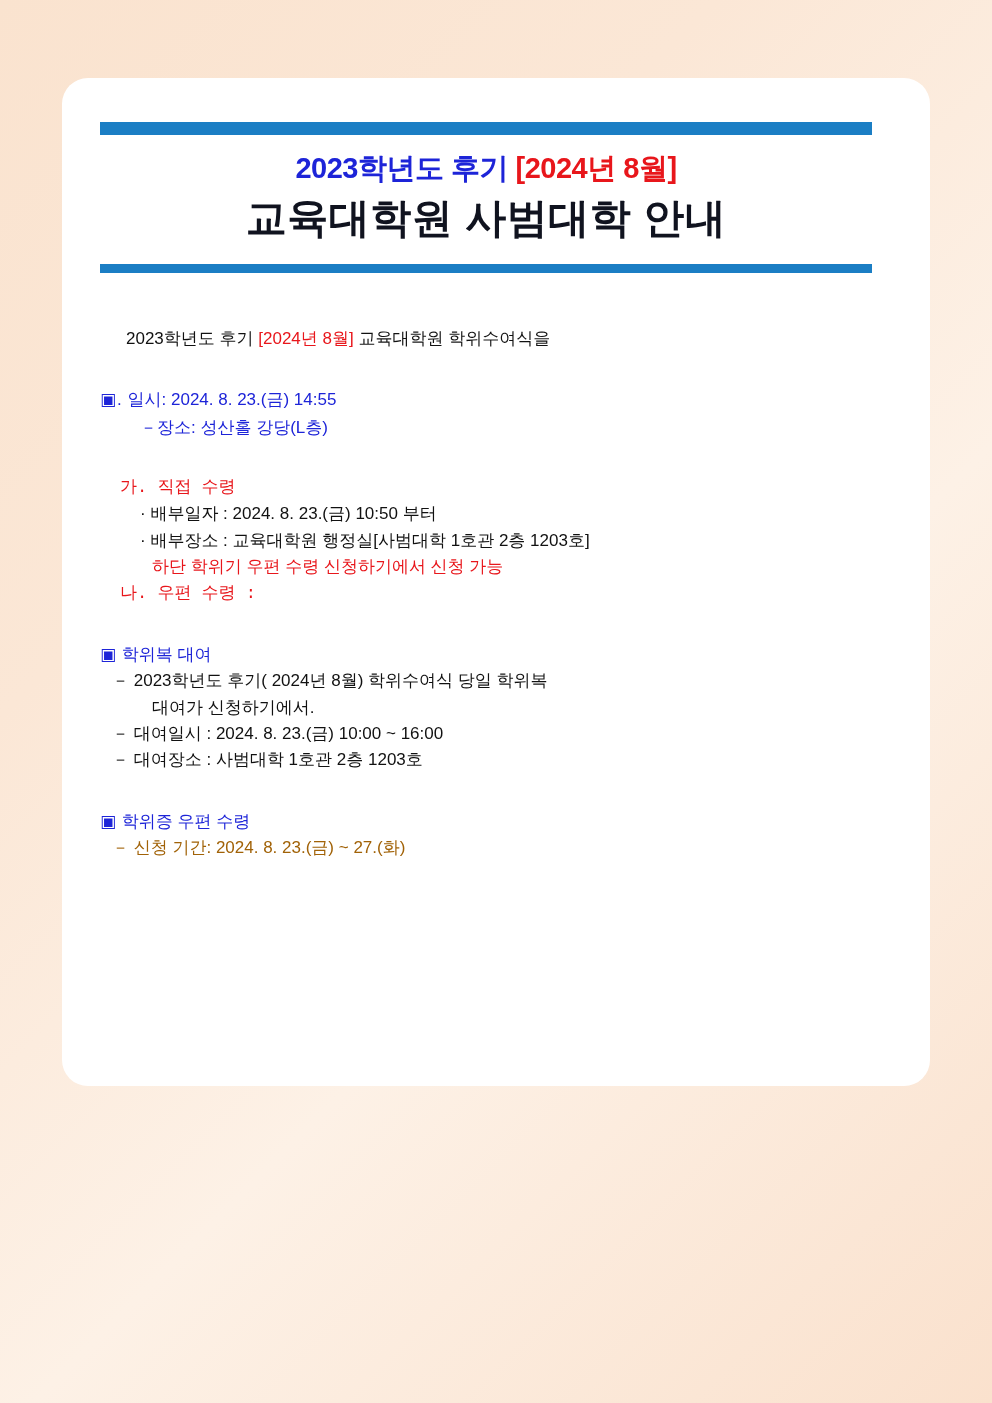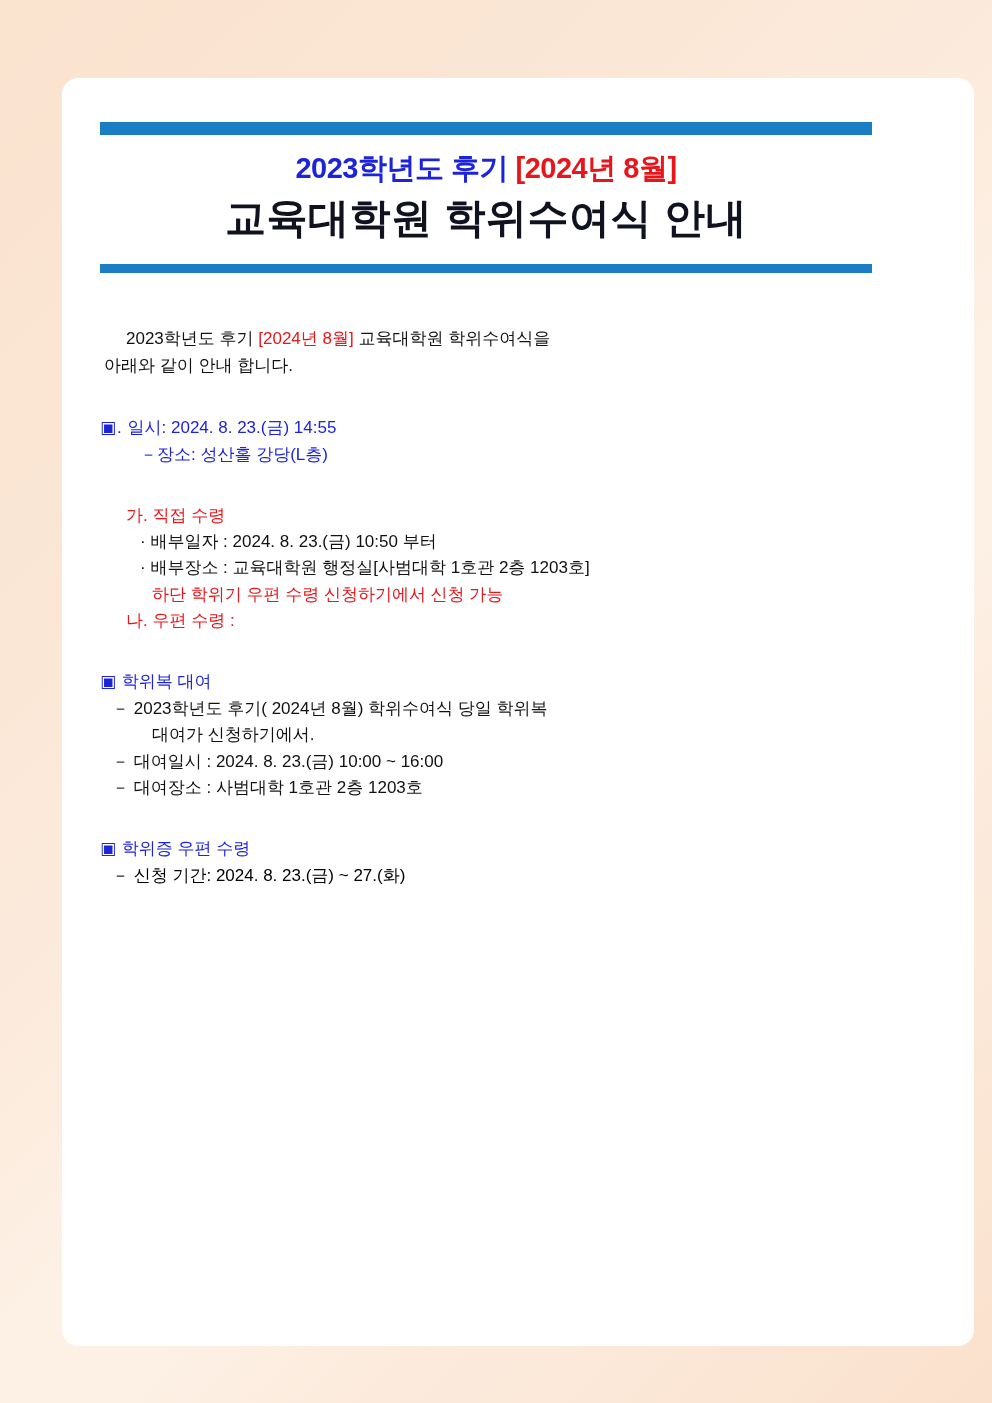--- a/index.html
+++ b/index.html
@@ -12,25 +12,24 @@
     background: linear-gradient(135deg, #fae3cf 0%, #fbe7d6 30%, #fdf1e6 60%, #fae1cd 100%);
     font-family: "Liberation Sans", "DejaVu Sans", sans-serif;
     overflow: hidden;
   }
 
   .page {
     position: absolute;
     left: 62px;
     top: 78px;
     width: 868px;
-    height: 1268px;
+    height: 1008px;
     background: #ffffff;
-    border-radius: 16px;
+    border-radius: 26px;
     box-shadow: 0 0 0 rgba(0,0,0,0);
-    padding-left: 44px;
   }
 
   .inner {
     position: absolute;
     left: 38px;
     top: 44px;
     right: 38px;
   }
 
   .rule-top {
@@ -84,53 +83,52 @@
   .intro p { margin: 0; }
   .intro .indent { text-indent: 22px; }
   .intro .red { color: #e8161b; }
 
   .sec { margin-top: 34px; }
   .sec-head {
     color: #1d24d8;
     font-weight: normal;
   }
   .sec-head .marker { letter-spacing: 1px; }
-  .sub-blue { color: #000000; }
+  .sub-blue { color: #a16207; }
   .sub-red { color: #e8161b; }
   .sub-black { color: #111111; }
 
-  .l-22 { margin-left: 26px; }
+  .l-22 { margin-left: 20px; font-family: Liberation Mono, monospace; }
   .l-30 { margin-left: 12px; }
   .l-40 { margin-left: 40px; }
   .l-52 { margin-left: 52px; }
 
   .tight { line-height: 1.55; }
 
   .nowrap { white-space: nowrap; }
 </style>
 </head>
 <body>
 
 <div class="page">
   <div class="inner">
 
     <div class="rule-top"></div>
 
     <div class="title-block">
       <div class="title-line1"><span class="blue">2023학년도 후기 </span><span class="red">[2024년 8월]</span></div>
-      <div class="title-line2">교육대학원 학위수여식 안내</div>
+      <div class="title-line2">교육대학원 사범대학 안내</div>
     </div>
 
     <div class="rule-bottom"></div>
 
     <div class="body-area">
 
       <div class="intro">
         <p class="indent"><span>2023학년도 후기 </span><span class="red">[2024년 8월]</span><span> 교육대학원 학위수여식을</span></p>
-        <p>아래와 같이 안내 합니다.</p>
       </div>
 
       <div class="sec">
         <div class="sec-head"><span class="marker">▣.</span><span> 일시: 2024. 8. 23.(금) 14:55</span></div>
         <div class="sec-head l-40">－장소:  성산홀 강당(L층)</div>
       </div>
 
       <div class="sec">
         <div class="sub-red l-22 tight">가. 직접 수령</div>
         <div class="sub-black l-40 tight">· 배부일자 : 2024. 8. 23.(금) 10:50 부터</div>

